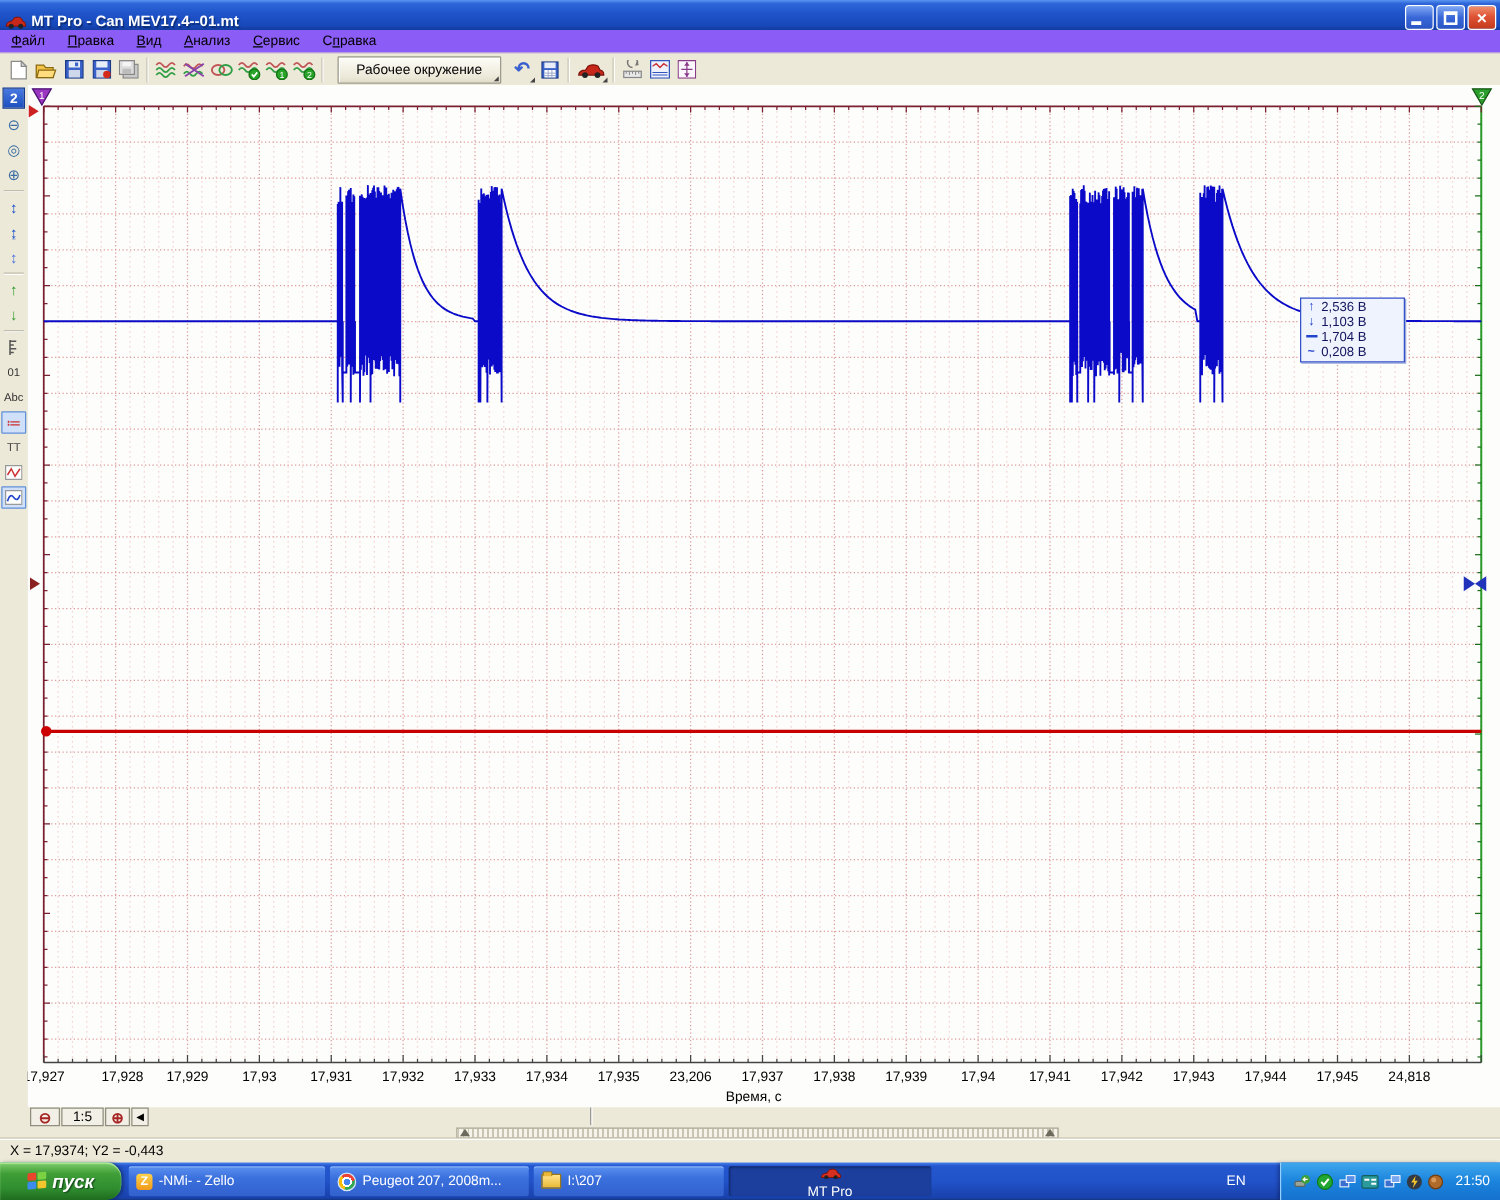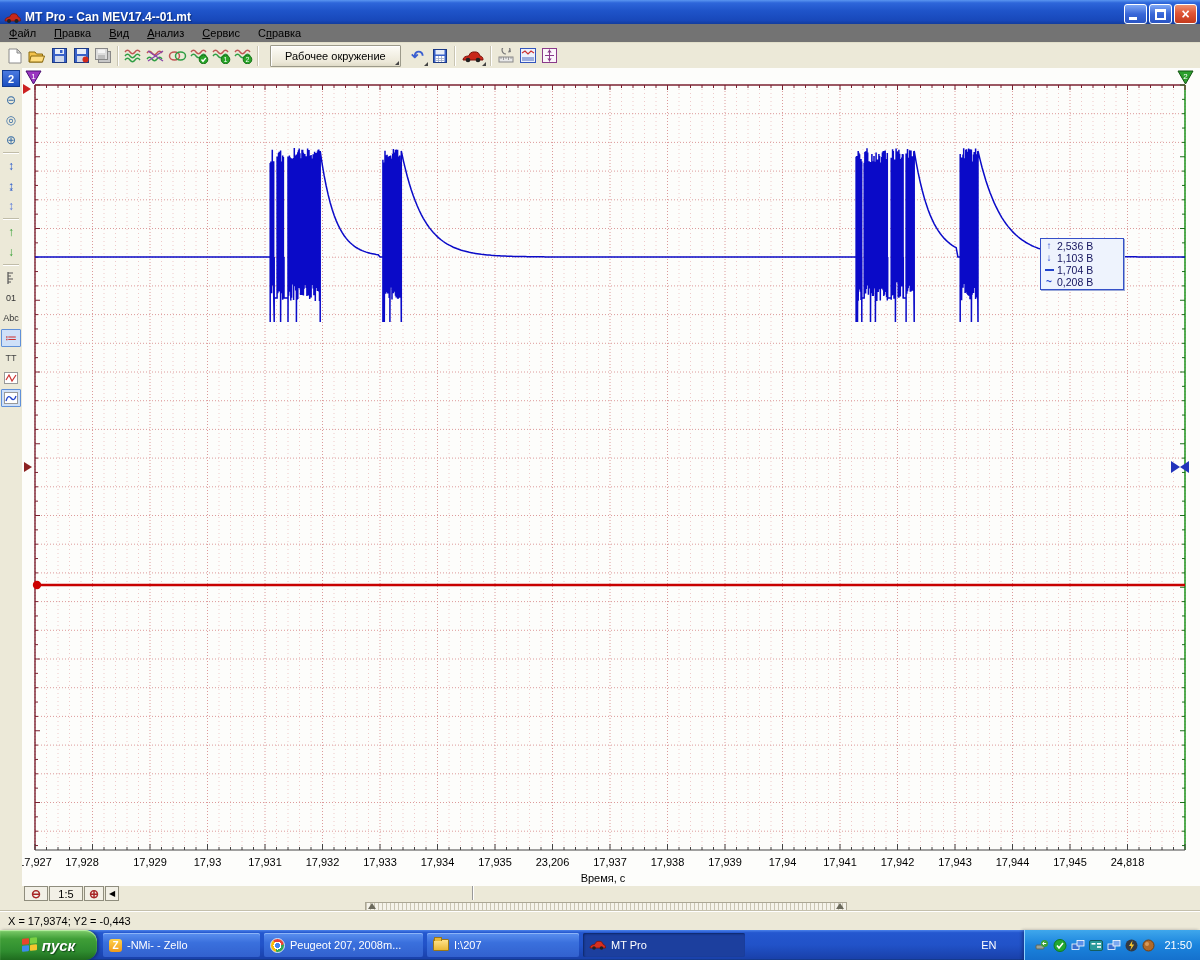--- a/index.html
+++ b/index.html
@@ -15,21 +15,21 @@
   .winbtns{display:flex;gap:2px;margin-right:3px;}
   .winbtn{width:21px;height:18px;border-radius:3px;border:1px solid #fff;
     background:linear-gradient(180deg,#7fa8f5 0%,#3967d8 50%,#2a55c4 100%);
     position:relative;cursor:pointer;}
   .winbtn.close{background:linear-gradient(180deg,#f0926f 0%,#df5436 45%,#c43a1c 100%);}
   .winbtn .min{position:absolute;left:4px;bottom:3px;width:8px;height:3px;background:#fff;}
   .winbtn .rest{position:absolute;left:5px;top:4px;width:7px;height:6px;border:2px solid #fff;border-top-width:3px;background:transparent;}
   .winbtn .x{position:absolute;left:0;top:0;right:0;bottom:0;color:#fff;font-size:14px;font-weight:bold;
     display:flex;align-items:center;justify-content:center;line-height:1;}
   
-  .menubar{position:absolute;left:0;top:24px;width:1200px;height:18px;background:#737373;
+  .menubar{position:absolute;left:0;top:24px;width:1200px;height:18px;background:#8b5cf6;
     display:flex;align-items:center;font-size:11px;color:#000;border-bottom:1px solid #e2dfca;}
   .menuitem{padding:2px 9px;cursor:default;}
   .menuitem u{text-decoration:underline;}
   
   .toolbar{position:absolute;left:0;top:43px;width:1200px;height:25px;background:#ece9d8;
     display:flex;align-items:center;border-bottom:1px solid #d8d4c0;}
   .tbtn{width:22px;height:22px;display:flex;align-items:center;justify-content:center;position:relative;cursor:pointer;}
   .tsep{width:1px;height:20px;background:#c9c5b2;border-right:1px solid #fff;margin:0 3px;}
   .wsbtn{height:20px;margin:0 6px 0 8px;padding:0 14px;border:1px solid #9c9a8a;border-radius:1px;
     background:linear-gradient(180deg,#fdfcf7,#ece8d8 80%,#e0dcc8);font-size:11px;display:flex;align-items:center;
@@ -76,21 +76,21 @@
   .startbtn{width:97px;height:30px;border-radius:0 12px 12px 0;cursor:pointer;
     background:linear-gradient(180deg,#7fce6c 0%,#3f9e37 30%,#2f8d2f 70%,#1e6b1e 100%);
     box-shadow:inset 0 1px 1px #bdf0a8, 2px 0 3px rgba(0,0,0,.35);
     display:flex;align-items:center;justify-content:center;gap:5px;}
   .startbtn .lbl{font-size:15px;font-weight:bold;font-style:italic;text-shadow:1px 1px 1px #14491a;}
   .winflag{width:15px;height:14px;display:grid;grid-template-columns:7px 7px;grid-template-rows:6px 6px;gap:1px;transform:skewY(-6deg);}
   .winflag i{border-radius:1px;}
   .taskbtn{height:24px;margin:0 2px;border-radius:2px;padding:0 6px;display:flex;align-items:center;gap:5px;
     background:linear-gradient(180deg,#5b90f0 0%,#3a70dd 40%,#3261ce 100%);box-shadow:inset 0 1px 0 #8cb4f7;
     font-size:11px;white-space:nowrap;overflow:hidden;cursor:pointer;}
-  .taskbtn.active{background:#1c3f9e;box-shadow:inset 1px 1px 2px #0d2667;}
+  .taskbtn.active{background:#1c3f9e;box-shadow:inset 1px 1px 2px #0d2667;flex-direction:column;}
   .tray{height:30px;margin-left:auto;display:flex;align-items:center;gap:5px;padding:0 8px 0 10px;
     background:linear-gradient(180deg,#3fa7ec 0%,#1b84dd 50%,#1571cd 100%);
     border-left:1px solid #8fd2ff;box-shadow:-2px 0 3px rgba(0,0,30,.3);}
   .lang{font-size:11px;margin:0 14px;}
   .clock{font-size:11px;margin-left:4px;}
   .ticon{display:flex;}
   
   .folder-ic{position:relative;width:14px;height:10px;background:linear-gradient(180deg,#ffe28a,#eab836);border:1px solid #9a7718;border-radius:1px;}
   .folder-ic:before{content:"";position:absolute;left:0;top:-3px;width:6px;height:3px;background:#eab836;border:1px solid #9a7718;border-bottom:none;border-radius:1px 1px 0 0;}
   .chrome-ic{width:13px;height:13px;border-radius:50%;
@@ -757,21 +757,21 @@
         <path d="M1,16 L1,26 L9,21 Z" fill="#cc2222"></path>
         <path d="M1156,3 L1171,3 L1163.5,16 Z" fill="#2ca02c" stroke="#155515" stroke-width="1"></path>
         <text x="1163.5" y="11" font-size="8" fill="#fff" text-anchor="middle" font-family="Liberation Sans">2</text>
         <path d="M2,394 L2,404 L10,399 Z" fill="#8b2222"></path>
         <path d="M1149,393 L1149,405 L1158,399 Z" fill="#2233bb"></path>
         <path d="M1167,393 L1167,405 L1158,399 Z" fill="#2233bb"></path>
         <circle cx="15" cy="517" r="4.2" fill="#cc0000"></circle>
       </svg>
     <div id="xlabels">
         <span class="xlab" style="left: 13px;">17,927</span>
-        <span class="xlab" style="left: 60px;">17,928</span>
+        <span class="xlab" style="left: 76px;">17,928</span>
         <span class="xlab" style="left: 128px;">17,929</span>
         <span class="xlab" style="left: 185.5px;">17,93</span>
         <span class="xlab" style="left: 243px;">17,931</span>
         <span class="xlab" style="left: 300.5px;">17,932</span>
         <span class="xlab" style="left: 358px;">17,933</span>
         <span class="xlab" style="left: 415.5px;">17,934</span>
         <span class="xlab" style="left: 473px;">17,935</span>
         <span class="xlab" style="left: 530.5px;">23,206</span>
         <span class="xlab" style="left: 588px;">17,937</span>
         <span class="xlab" style="left: 645.5px;">17,938</span>

